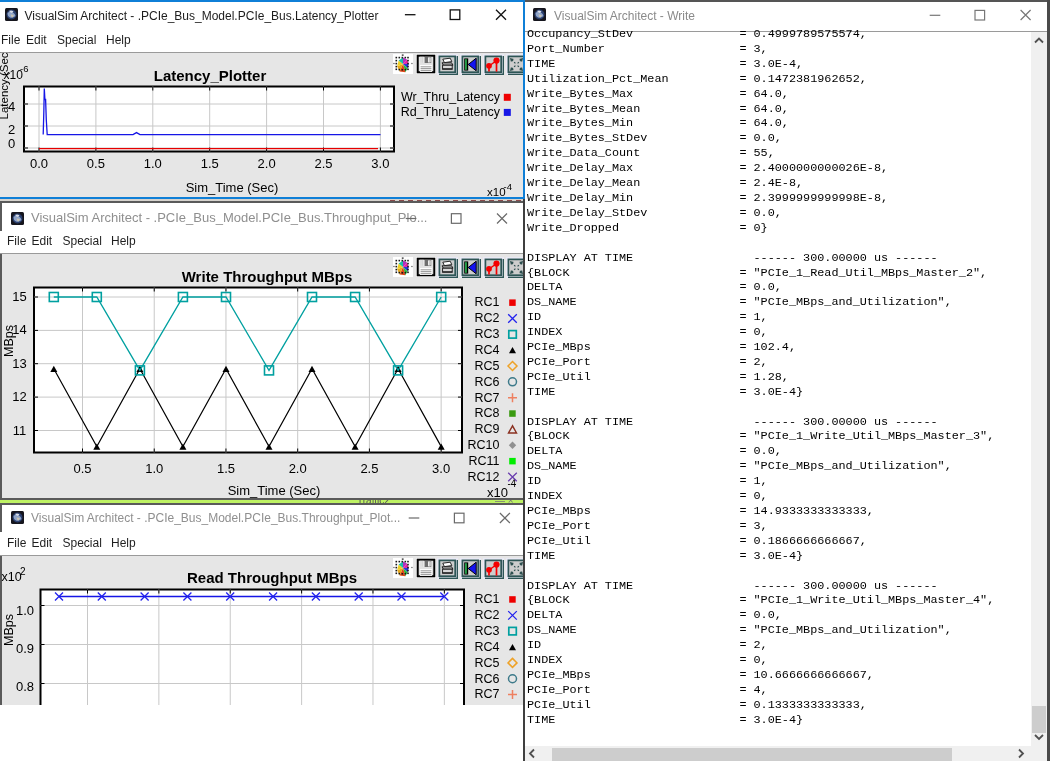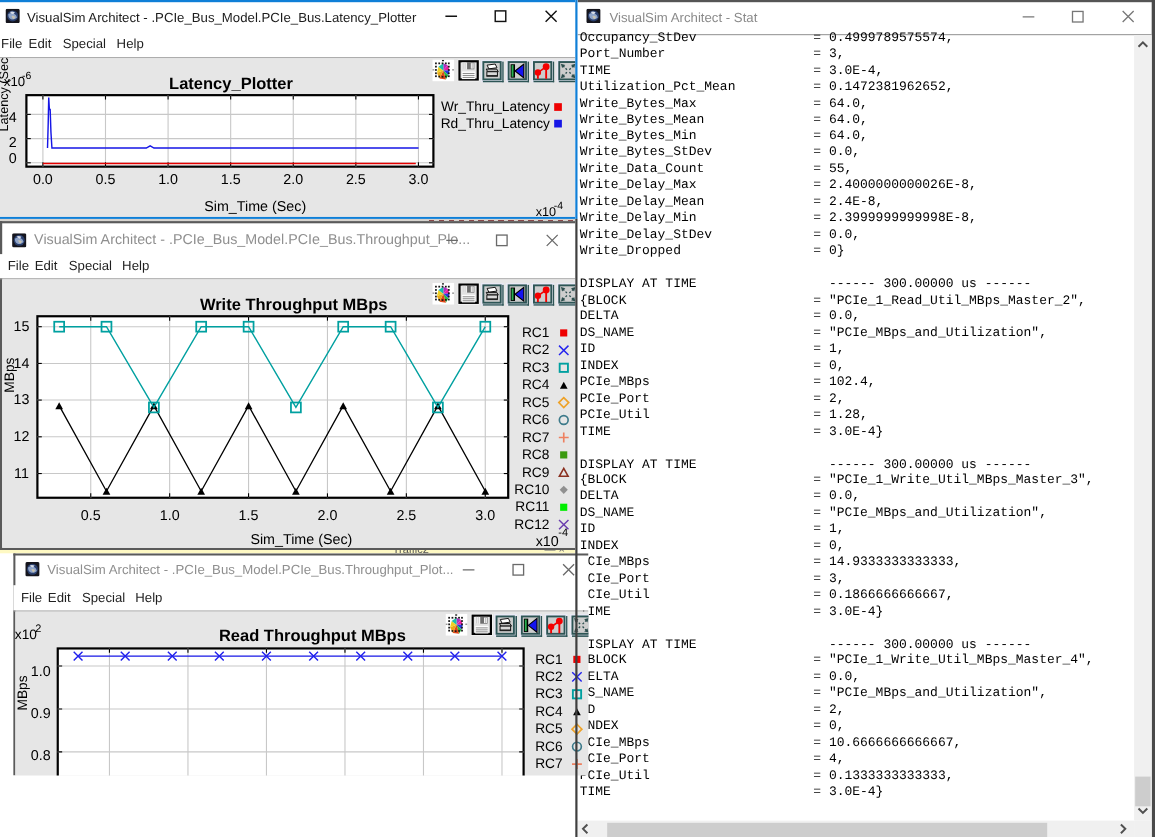--- a/index.html
+++ b/index.html
@@ -410,25 +410,25 @@
       <text x="499.5" y="232.20000000000005" font-family="Liberation Sans, sans-serif" font-size="12.5" text-anchor="end" font-weight="normal" fill="#000">RC9</text>
       <polygon points="512.5,224.8 508.5,232.0 516.5,232.0" fill="none" stroke="#8a3020" stroke-width="1.4"></polygon>
       <text x="499.5" y="248.05000000000004" font-family="Liberation Sans, sans-serif" font-size="12.5" text-anchor="end" font-weight="normal" fill="#000">RC10</text>
       <polygon points="512.5,240.5 516.2,244.3 512.5,248.0 508.8,244.3" fill="#909090"></polygon>
       <text x="499.5" y="263.90000000000003" font-family="Liberation Sans, sans-serif" font-size="12.5" text-anchor="end" font-weight="normal" fill="#000">RC11</text>
       <rect x="509.2" y="256.9" width="6.5" height="6.5" fill="#00ee00"></rect>
       <text x="499.5" y="279.75000000000006" font-family="Liberation Sans, sans-serif" font-size="12.5" text-anchor="end" font-weight="normal" fill="#000">RC12</text>
       <path d="M508.2 271.7 L516.8 280.2 M516.8 271.7 L508.2 280.2" stroke="#6a3dae" stroke-width="1.3" fill="none"></path>
     </svg>
   </div>
-<div style="position:absolute;left:0;top:500px;width:523px;height:3px;background:#fef9c3;z-index:1;overflow:hidden">
+<div style="position:absolute;left:0;top:500px;width:523px;height:3px;background:#bef264;z-index:1;overflow:hidden">
 <span style="position:absolute;left:357px;top:-5px;font-size:10px;color:#555">Traffic2</span>
 <span style="position:absolute;left:495px;top:-5px;font-size:10px;color:#777">— ×</span>
 </div>
-<div class="win" style="left:12px;top:503px;width:523px;height:202px;z-index:4">
+<div class="win" style="left:0;top:503px;width:523px;height:202px;z-index:4">
     <div class="bd" style="left:0;top:2px;width:100%;height:27px;background:#fff"></div>
     <div class="bd" style="left:0;top:0;width:100%;height:2px;background:#5a5a5a"></div>
     <div class="bd" style="left:0;top:0;width:2px;height:100%;background:#5a5a5a"></div>
     <svg style="position:absolute;left:11px;top:8px" width="13" height="13" viewBox="0 0 13 13">
 <rect x="0" y="0" width="13" height="13" rx="1.5" fill="#15151d"></rect>
 <circle cx="6.5" cy="6.5" r="5" fill="#2a3f6e"></circle>
 <path d="M2.5 5 Q5 3 8 4.5 Q10 5.5 10.5 8 Q8 10.5 5 9.5 Q2.5 8.5 2.5 5Z" fill="#8fa4c8"></path>
 <path d="M4 3 Q6 2 8.5 3.2 L7 5 Q5 4.5 4 3Z" fill="#d8dde8"></path>
 <path d="M5.5 6.5 Q7.5 6 9 7.5 L7.5 9.5 Q6 9 5.5 6.5Z" fill="#c8c2b0"></path>
 </svg>
@@ -631,21 +631,21 @@
 <div class="win" style="left:525px;top:0;width:525px;height:761px;background:#fff;z-index:3">
 <div class="bd" style="left:0;top:0;width:100%;height:1.5px;background:#555"></div>
 <div class="bd" style="left:522px;top:0;width:3px;height:100%;background:#4a4a4a"></div>
 <svg style="position:absolute;left:8px;top:8px" width="13" height="13" viewBox="0 0 13 13">
 <rect x="0" y="0" width="13" height="13" rx="1.5" fill="#15151d"></rect>
 <circle cx="6.5" cy="6.5" r="5" fill="#2a3f6e"></circle>
 <path d="M2.5 5 Q5 3 8 4.5 Q10 5.5 10.5 8 Q8 10.5 5 9.5 Q2.5 8.5 2.5 5Z" fill="#8fa4c8"></path>
 <path d="M4 3 Q6 2 8.5 3.2 L7 5 Q5 4.5 4 3Z" fill="#d8dde8"></path>
 <path d="M5.5 6.5 Q7.5 6 9 7.5 L7.5 9.5 Q6 9 5.5 6.5Z" fill="#c8c2b0"></path>
 </svg>
-<span style="position:absolute;left:29px;top:2px;line-height:28px;font-size:12px;color:#8a8a8a;white-space:nowrap">VisualSim Architect - Stat</span>
+<span style="position:absolute;left:29px;top:2px;line-height:28px;font-size:12px;color:#8a8a8a;white-space:nowrap">VisualSim Architect - Write</span>
 <svg style="position:absolute;left:0;top:0" width="522" height="32" viewBox="0 0 522 32">
 <line x1="404.7" y1="15.3" x2="415.3" y2="15.3" stroke="#777" stroke-width="1.2"></line>
 <rect x="450" y="10.4" width="9.6" height="9.6" fill="none" stroke="#777" stroke-width="1.2"></rect>
 <path d="M495.6 10 L505.6 20 M505.6 10 L495.6 20" stroke="#777" stroke-width="1.2" fill="none"></path>
 </svg>
 <div class="bd" style="left:0;top:31px;width:522px;height:1px;background:#9a9a9a"></div>
 <pre style="position:absolute;left:2px;top:27px;font-family:Liberation Mono, monospace;font-size:11.8px;line-height:14.9px;color:#000;white-space:pre">Occupancy_StDev               = 0.4999789575574,
 Port_Number                   = 3,
 TIME                          = 3.0E-4,
 Utilization_Pct_Mean          = 0.1472381962652,

